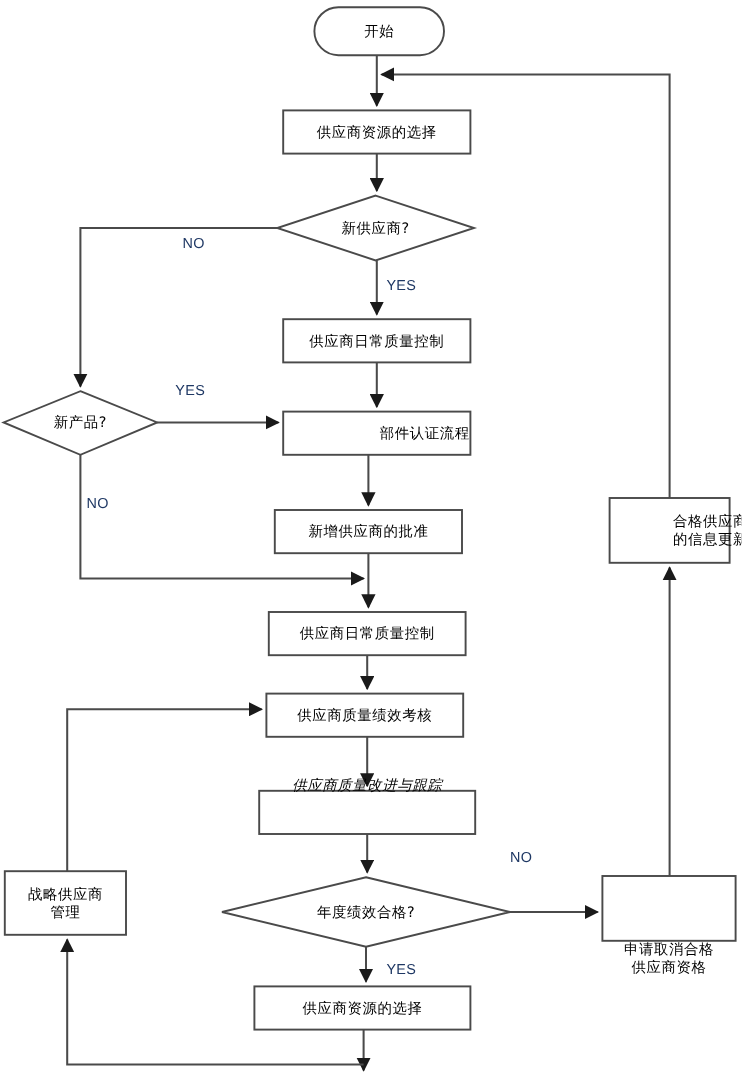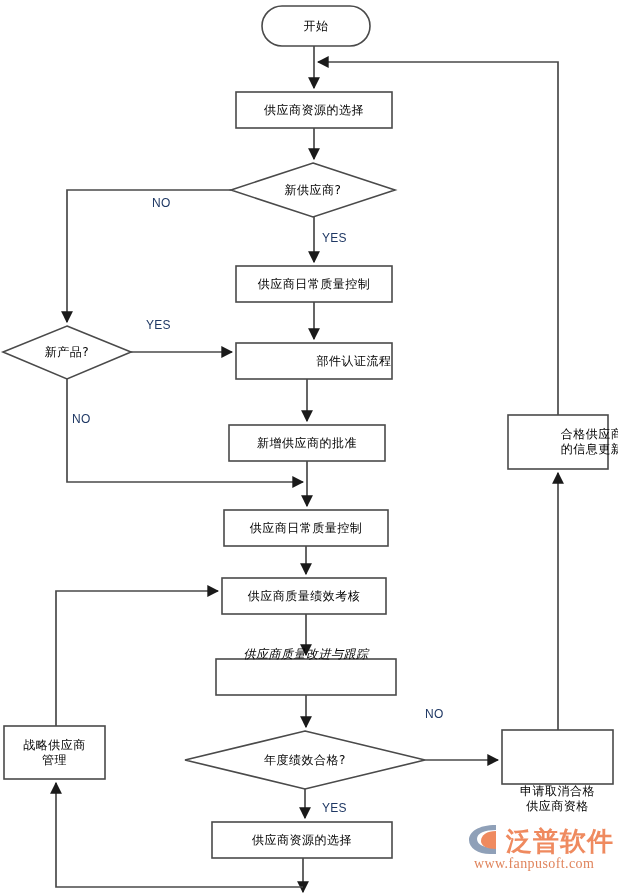--- a/index.html
+++ b/index.html
@@ -190,23 +190,14 @@
   <div class="node-label" style="left:4px; top:726px; width:101px; height:53px;">战略供应商
 管理</div>
 
   <div class="edge-label" style="left:152px; top:196px;">NO</div>
   <div class="edge-label" style="left:322px; top:231px;">YES</div>
   <div class="edge-label" style="left:146px; top:318px;">YES</div>
   <div class="edge-label" style="left:72px; top:412px;">NO</div>
   <div class="edge-label" style="left:425px; top:707px;">NO</div>
   <div class="edge-label" style="left:322px; top:801px;">YES</div>
 
-  <div class="wm">
-    <svg width="40" height="34" viewBox="0 0 40 34" style="position:absolute;left:0;top:0;">
-      <path d="M30 3 C12 3 3 10 3 18 C3 26 12 32 24 32 L30 32 L30 26
-               C19 26 11 23 11 17 C11 11 19 8 30 8 Z" fill="#8fa0b8"></path>
-      <path d="M30 9 C21 9 15 13 15 19 C15 24 21 27 30 27 Z" fill="#ef8a5f"></path>
-    </svg>
-    <div class="wm-text">泛普软件</div>
-    <div class="wm-url">www.fanpusoft.com</div>
-  </div>
 
 </div>
 
 </body></html>

